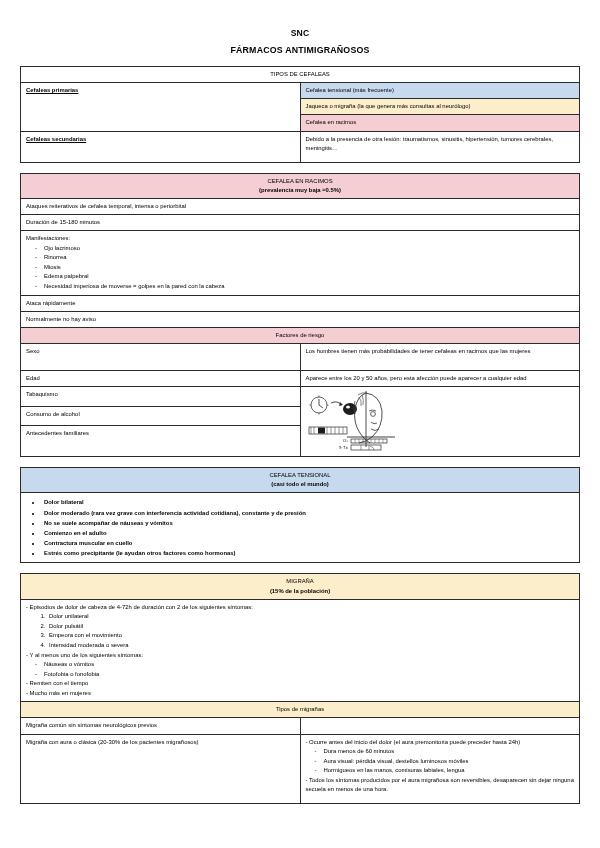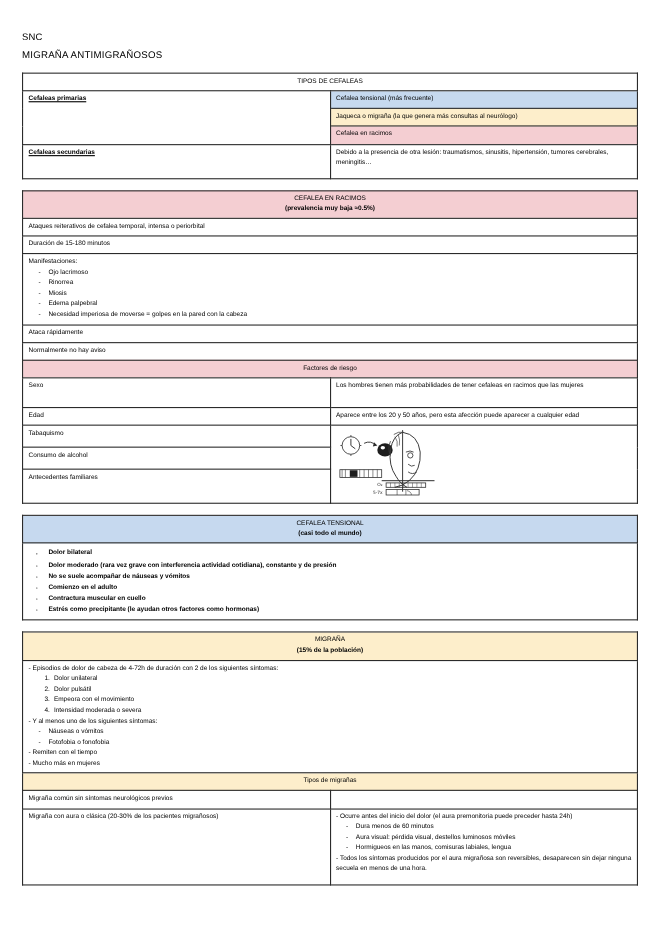--- a/index.html
+++ b/index.html
@@ -15,21 +15,22 @@
     -webkit-font-smoothing: antialiased;
   }
   .page {
     position: relative;
     width: 600px;
     height: 848px;
     box-sizing: border-box;
     padding: 0 20px;
   }
   .doc-title {
-    font-weight: normal;
+    text-align: center;
+    font-weight: bold;
     font-size: 8.6px;
     letter-spacing: 0.2px;
   }
   .title-1 { margin-top: 28px; }
   .title-2 { margin-top: 7px; margin-bottom: 11px; font-size: 8.8px; }
 
   table.tbl {
     width: 100%;
     border-collapse: collapse;
     table-layout: fixed;
@@ -122,21 +123,21 @@
     position: relative;
   }
   .cluster-illus svg { display: block; }
 </style>
 </head>
 <body>
 
 <div class="page">
 
   <div class="doc-title title-1">SNC</div>
-  <div class="doc-title title-2">MIGRAÑA ANTIMIGRAÑOSOS</div>
+  <div class="doc-title title-2">FÁRMACOS ANTIMIGRAÑOSOS</div>
 
   <table class="tbl">
     <tbody>
       <tr>
         <td class="hdr c-white" colspan="2">TIPOS DE CEFALEAS</td>
       </tr>
       <tr>
         <td class="col-left" rowspan="3">
           <span class="u">Cefaleas primarias</span>
         </td>

